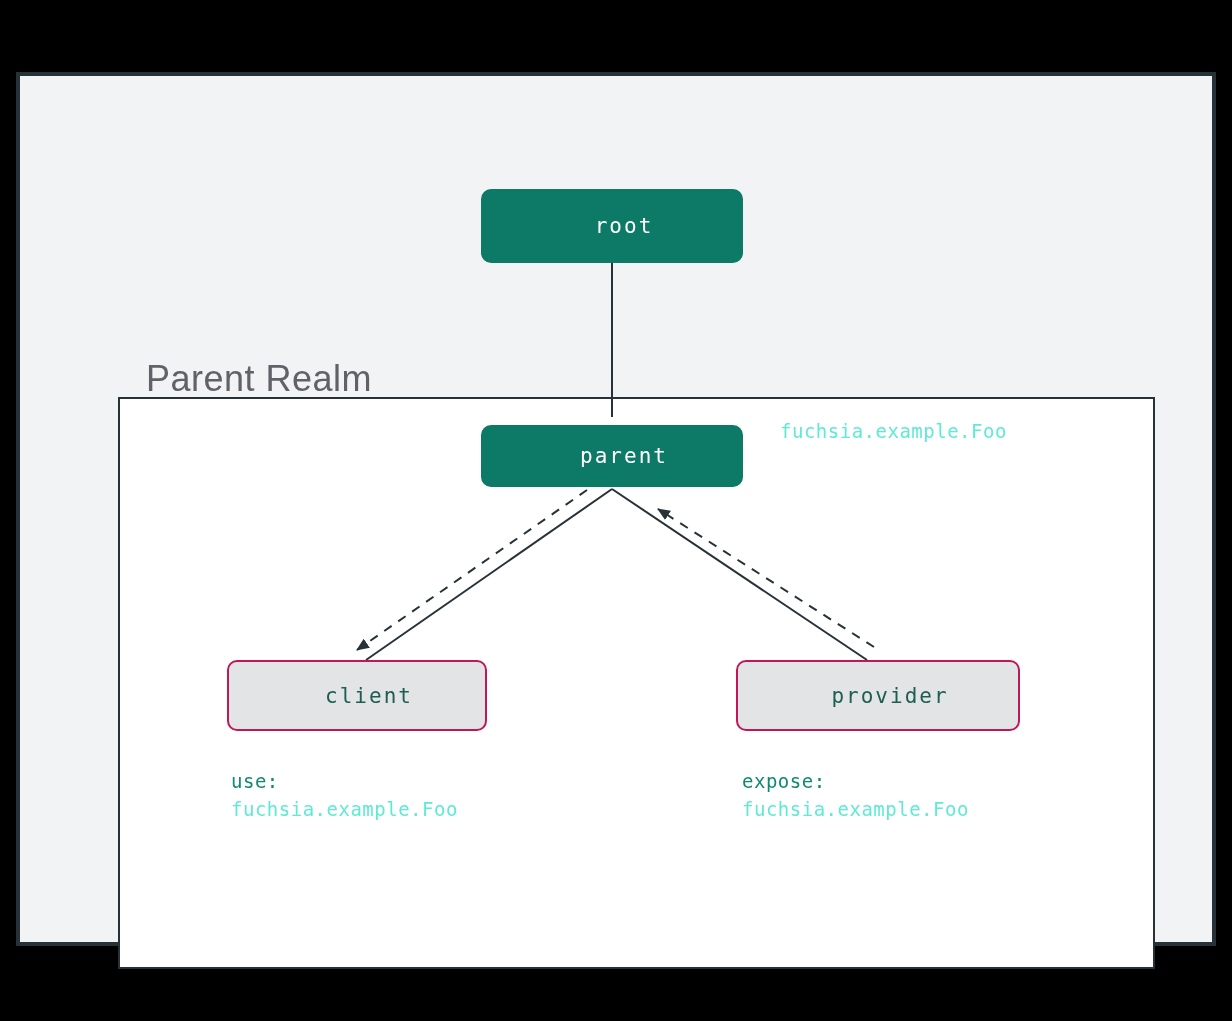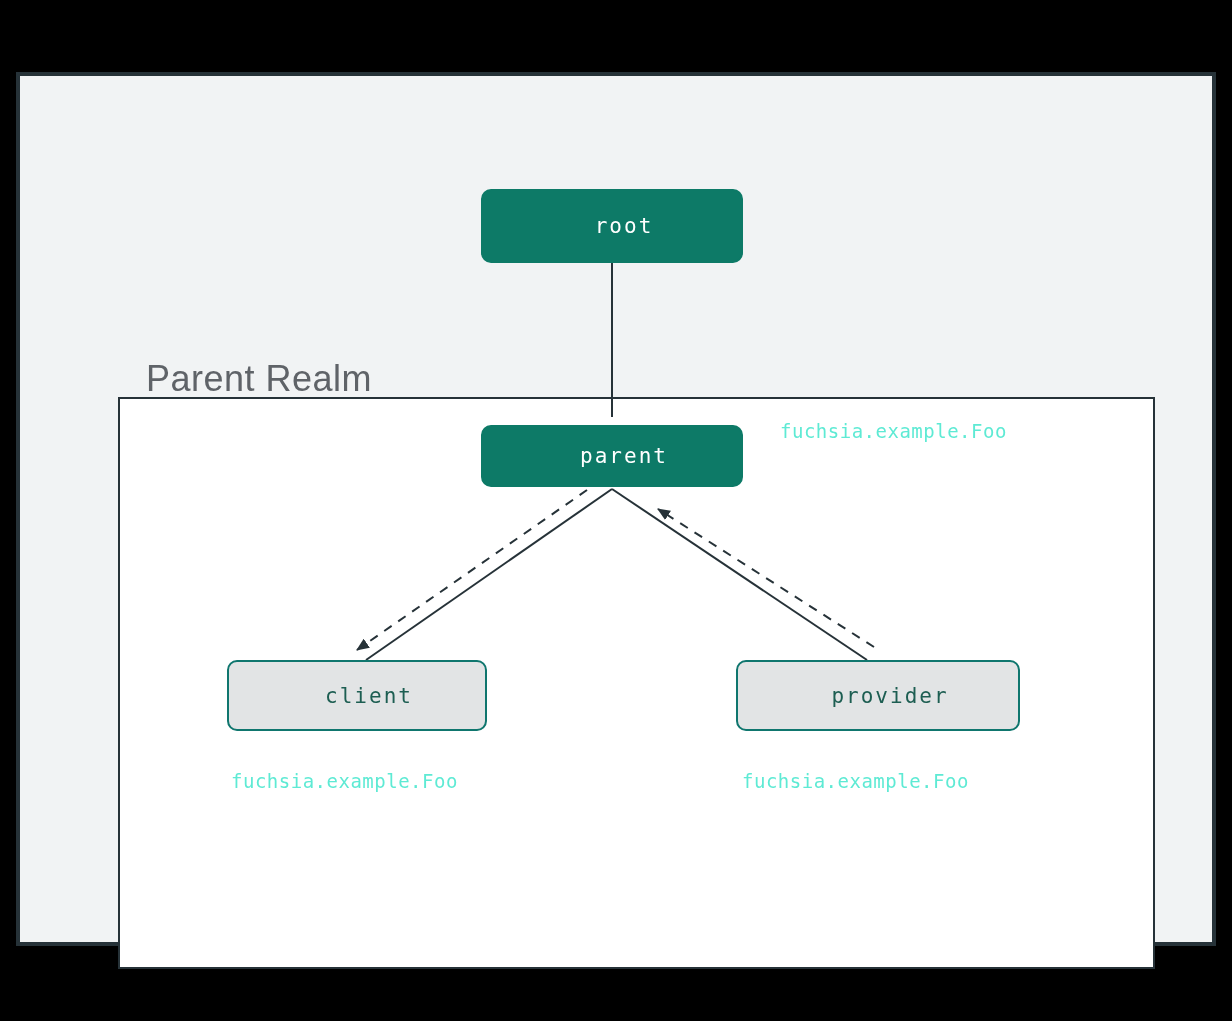--- a/index.html
+++ b/index.html
@@ -56,21 +56,21 @@
     padding-left: 24px;
   }
   .node-primary {
     background: #0d7a67;
     color: #ffffff;
     border: 2px solid #0d7a67;
   }
   .node-secondary {
     background: #e2e4e5;
     color: #1d5e52;
-    border: 2px solid #0f766e;
+    border: 2px solid #be185d;
   }
   .node-root     { left: 481px; top: 189px; width: 262px; height: 74px; }
   .node-parent   { left: 481px; top: 417px; width: 262px; height: 62px; margin-top: 8px; }
   .node-client   { left: 227px; top: 660px; width: 260px; height: 71px; }
   .node-provider { left: 736px; top: 660px; width: 284px; height: 71px; }
   .annotation {
     position: absolute;
     font-family: "DejaVu Sans Mono", "Liberation Mono", monospace;
     font-size: 19px;
     line-height: 28px;
@@ -134,18 +134,20 @@
 
 <div class="node node-secondary node-provider">
   <span>provider</span>
 </div>
 
 <div class="annotation annotation-offer">
   <div class="val">fuchsia.example.Foo</div>
 </div>
 
 <div class="annotation annotation-use">
+  <div class="kw">use:</div>
   <div class="val">fuchsia.example.Foo</div>
 </div>
 
 <div class="annotation annotation-expose">
+  <div class="kw">expose:</div>
   <div class="val">fuchsia.example.Foo</div>
 </div>
 
 </body></html>

